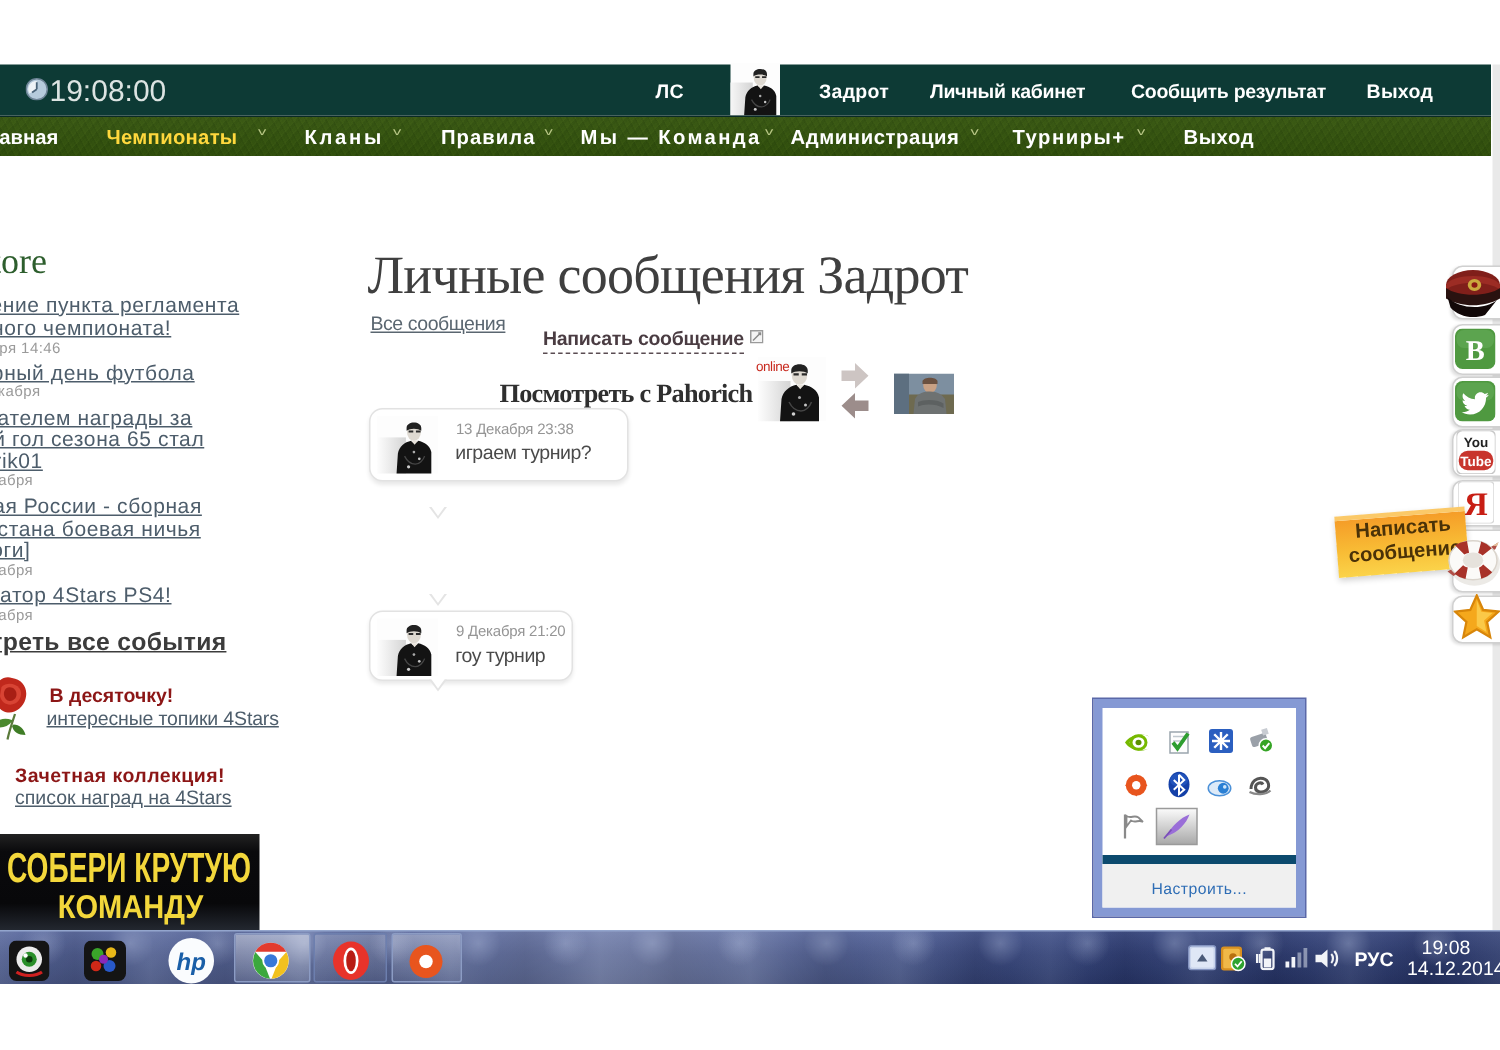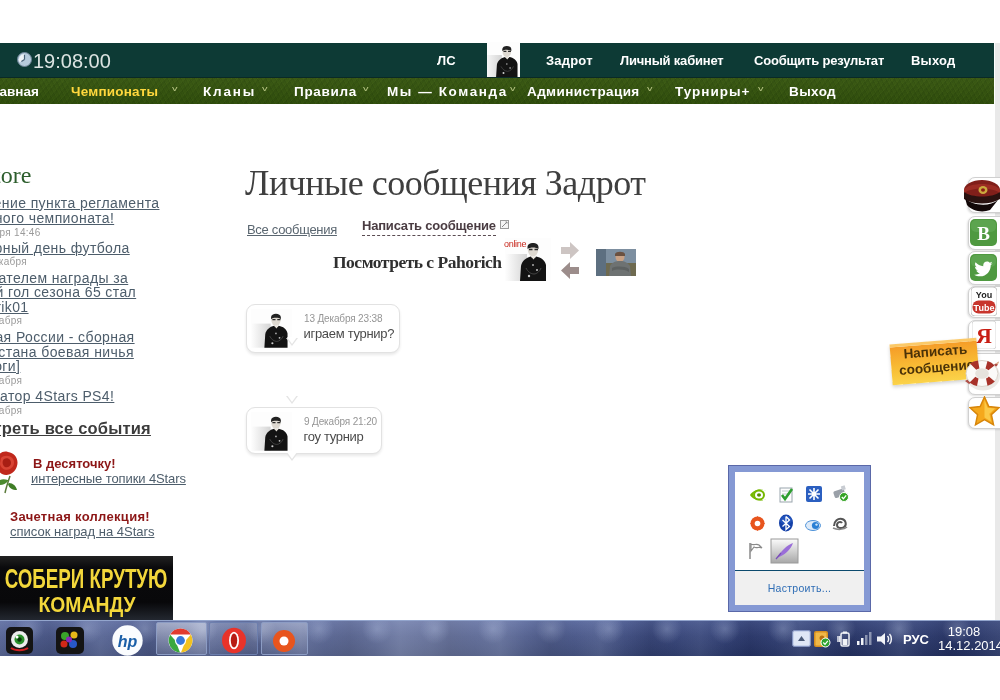--- a/index.html
+++ b/index.html
@@ -64,21 +64,21 @@
   #taskbar:before { content:""; position:absolute; left:0; top:0; width:1000px; height:36px;
     background:radial-gradient(circle 21px at 29px 9px, rgba(200,212,240,0.28), rgba(200,212,240,0) 72%);
     background-size:58px 36px; background-repeat:repeat-x; }
   .tbtn { position:absolute; top:622px; height:33px; border:1px solid #8c9cc4;
     background:linear-gradient(rgba(255,255,255,0.28),rgba(255,255,255,0.06));
     border-radius:2px; }
 
   #tray { left:729px; top:466px; width:141px; height:145px; background:#fff;
     border:6px solid #8599d4; outline:1px solid #5a68a8; }
   #trayfoot { position:absolute; left:0; right:0; bottom:0; height:35px;
-    background:#f0f0f0; border-top:1px solid #0c4a6e; text-align:center; }
+    background:#f0f0f0; border-top:6px solid #0c4a6e; text-align:center; }
   #trayfoot span { color:#2e6db5; font-size:10.5px; letter-spacing:0.3px; line-height:35px; }
 </style>
 </head>
 <body>
 <div id="page">
 
   <div class="abs" id="topbar">
     <svg class="abs" style="left:17px;top:9px" width="15" height="15" viewBox="0 0 15 15">
       <circle cx="7.5" cy="7.5" r="7" fill="#b6cbdc" stroke="#6e8496" stroke-width="1"></circle>
       <path d="M7.5 7.5 L7.5 2 A5.5 5.5 0 0 0 2.6 10.3 Z" fill="#eef3f7"></path>
@@ -142,21 +142,21 @@
     <path d="M16 26 C14 32 12 38 11 43" stroke="#5a7a3a" stroke-width="1.5" fill="none"></path>
     <path d="M14 30 C8 28 4 30 1 34 C6 36 11 35 14 31 Z" fill="#4c8a2e"></path>
     <path d="M15 33 C19 33 22 36 23 40 C18 40 15 38 14 34 Z" fill="#3f7d26"></path>
     <path d="M3 12 C2 5 8 0 14 2 C21 3 25 9 23 16 C21 23 14 27 8 24 C3 21 2 16 3 12 Z" fill="#c0281c"></path>
     <path d="M7 8 C10 5 16 5 19 9 C21 12 20 17 16 19 C12 21 7 19 6 14 Z" fill="#d84434"></path>
     <path d="M10 9 C13 7 17 9 17 13 C17 16 14 18 11 17 C8 15 8 11 10 9 Z" fill="#a81e14"></path>
   </svg>
 
   <div class="abs" style="left:245px;top:162px;font-family:'Liberation Serif',serif;font-size:36px;letter-spacing:-0.5px;color:#3f3f3f;">Личные сообщения Задрот</div>
 
-  <div class="abs" style="left:247px;top:222px;color:#5a6670;font-size:13px;letter-spacing:-0.3px;text-decoration:underline;">Все сообщения</div>
+  <div class="abs" style="left:247px;top:208px;color:#5a6670;font-size:13px;letter-spacing:-0.3px;text-decoration:underline;">Все сообщения</div>
   <div class="abs" style="left:362px;top:218px;color:#4a3c42;font-size:13px;letter-spacing:-0.2px;font-weight:bold;border-bottom:1.5px dashed #5a4c52;padding-bottom:2px;">Написать сообщение</div>
   <svg class="abs" style="left:500px;top:220px" width="9" height="9" viewBox="0 0 9 9">
     <rect x="0.5" y="0.5" width="8" height="8" fill="#f4f4f4" stroke="#9a9a9a"></rect>
     <path d="M2 7 L7 2 M5.5 2 H7 V3.5" stroke="#8a8a8a" stroke-width="1" fill="none"></path>
   </svg>
 
   <div class="abs" style="left:333px;top:252px;font-family:'Liberation Serif',serif;font-size:17.5px;letter-spacing:-0.5px;font-weight:bold;color:#2f2f2f;">Посмотреть с Pahorich</div>
 
   <svg width="0" height="0" style="position:absolute">
     <defs>
@@ -193,21 +193,21 @@
   <svg class="abs" style="left:596px;top:249px" width="40" height="27" viewBox="0 0 40 27">
     <rect width="40" height="27" fill="#7d8fa0"></rect>
     <rect y="14" width="40" height="13" fill="#6e6a50"></rect>
     <rect width="10" height="27" fill="#5d6f80"></rect>
     <ellipse cx="24" cy="8" rx="4.5" ry="5" fill="#c9a184"></ellipse>
     <path d="M19 5 C20 2 28 2 29 5 L29 7 L19 7 Z" fill="#6b5140"></path>
     <path d="M13 27 L14 17 C16 13 20 12 24 12 C29 12 32 14 34 17 L35 27 Z" fill="#6e7272"></path>
     <path d="M16 19 C20 17 29 17 33 20 L33 23 C28 20 20 20 16 22 Z" fill="#5d6161"></path>
   </svg>
 
-  <div class="bubble" style="left:246px;top:304px;width:154px;height:49px;">
+  <div class="bubble" style="left:246px;top:272px;width:173px;height:49px;">
     <svg class="bav" width="41" height="39" viewBox="0 0 46 43">
         <use href="#avatar"></use>
       </svg>
     <div class="bdate">13 Декабря 23:38</div>
     <div class="btxt">играем турнир?</div>
   </div>
   <div class="tail" style="left:286px;top:338px;"></div>
   <div class="tail" style="left:286px;top:396px;"></div>
   <div class="bubble" style="left:246px;top:407px;width:136px;height:47px;">
     <svg class="bav" width="41" height="39" viewBox="0 0 46 43">

